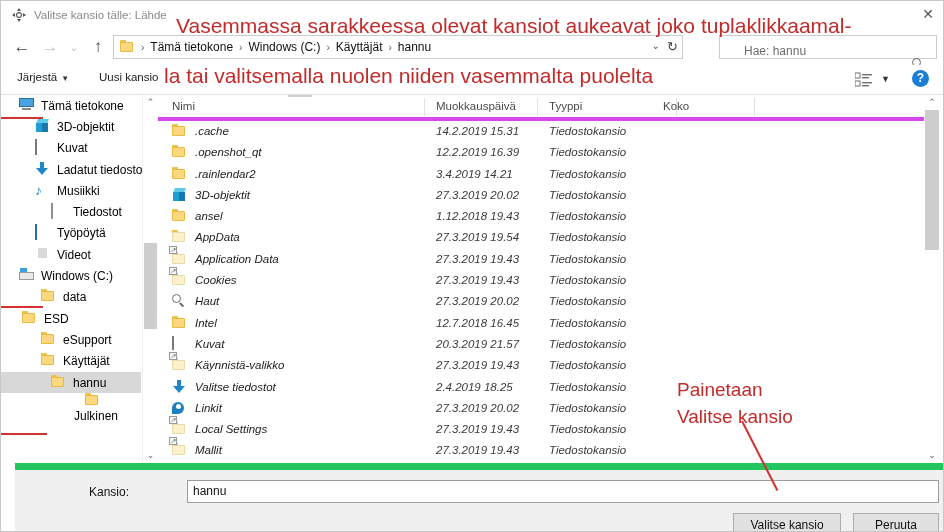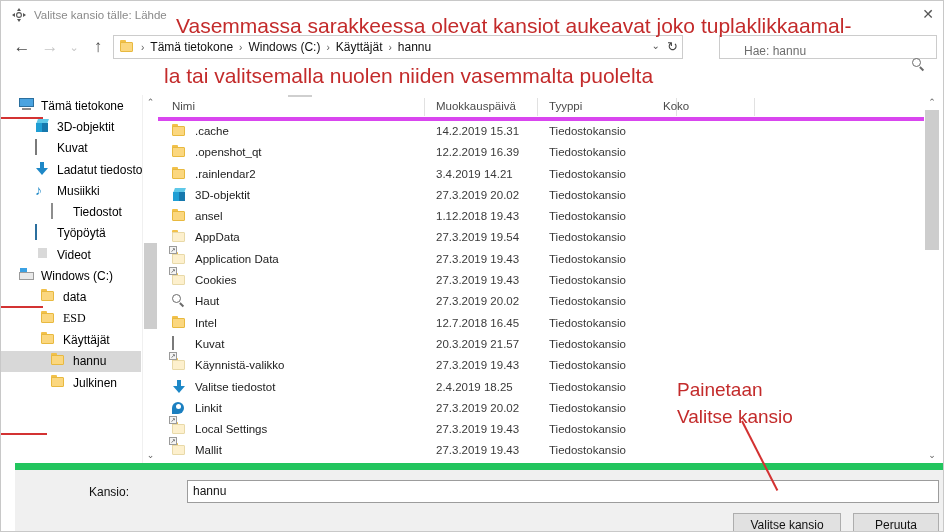--- a/index.html
+++ b/index.html
@@ -429,20 +429,21 @@
     position: absolute;
     left: 0; top: 26px;
     width: 766px;
   }
   .frow {
     position: relative;
     height: 21.3px;
     font-size: 11.5px;
     color: #1b1b1b;
     white-space: nowrap;
+    font-style: italic;
   }
   .frow .fico {
     position: absolute;
     left: 14px; top: 3px;
     width: 16px; height: 16px;
   }
   .frow .fname { position: absolute; left: 37px; top: 4px; }
   .frow .fdate { position: absolute; left: 278px; top: 4px; color: #3a3a3a; }
   .frow .ftype { position: absolute; left: 391px; top: 4px; color: #3a3a3a; }
   .frow .fsize { position: absolute; left: 530px; top: 4px; color: #3a3a3a; }
@@ -566,20 +567,38 @@
     </div>
 
     <div class="searchbox">
       <span class="sq">Hae: hannu</span>
       <span class="search-icon">
         <span class="search-glyph"><span class="ring"></span><span class="hand"></span></span>
       </span>
     </div>
   </div>
 
+  <div class="cmdbar">
+    <div class="cmd-item cmd-sort">
+      <span>Järjestä</span><span class="caret">▼</span>
+    </div>
+    <div class="cmd-item cmd-new">Uusi kansio</div>
+    <div class="view-icon">
+      <svg width="18" height="16" viewBox="0 0 18 16">
+        <rect x="0" y="1" width="5" height="5" fill="none" stroke="#6f6f6f" stroke-width="1"></rect>
+        <rect x="0" y="9" width="5" height="5" fill="none" stroke="#6f6f6f" stroke-width="1"></rect>
+        <rect x="7" y="2" width="10" height="1.4" fill="#6f6f6f"></rect>
+        <rect x="7" y="5" width="7" height="1.4" fill="#6f6f6f"></rect>
+        <rect x="7" y="10" width="10" height="1.4" fill="#6f6f6f"></rect>
+        <rect x="7" y="13" width="7" height="1.4" fill="#6f6f6f"></rect>
+      </svg>
+    </div>
+    <div class="view-caret">▼</div>
+    <div class="help-icon">?</div>
+  </div>
 
   <div class="tree-pane">
     <div class="tree" id="tree-root">
         <div class="tree-row" style="padding-left: 18px;">
           <span class="tree-ico"><span class="pc-ico"><span class="scr"></span><span class="base"></span></span></span>
           <span>Tämä tietokone</span>
         </div>
         <div class="tree-row" style="padding-left: 34px;">
           <span class="tree-ico"><span class="cube-ico"><span class="t"></span><span class="l"></span><span class="r"></span></span></span>
           <span>3D-objektit</span>
@@ -609,33 +628,37 @@
           <span>Videot</span>
         </div>
         <div class="tree-row" style="padding-left: 18px;">
           <span class="tree-ico"><span class="drive-ico"><span class="win"></span><span class="bx"></span></span></span>
           <span>Windows (C:)</span>
         </div>
         <div class="tree-row" style="padding-left: 40px;">
           <span class="tree-ico"><span class="folder"><span class="tab"></span><span class="body"></span></span></span>
           <span>data</span>
         </div>
-        <div class="tree-row" style="padding-left: 40px; font-family: Liberation Serif, serif;">
+        <div class="tree-row" style="padding-left: 21px;">
           <span class="tree-ico"><span class="folder"><span class="tab"></span><span class="body"></span></span></span>
           <span>ESD</span>
+        </div>
+        <div class="tree-row" style="padding-left: 40px;">
+          <span class="tree-ico"><span class="folder"><span class="tab"></span><span class="body"></span></span></span>
+          <span>eSupport</span>
         </div>
         <div class="tree-row" style="padding-left: 40px;">
           <span class="tree-ico"><span class="folder"><span class="tab"></span><span class="body"></span></span></span>
           <span>Käyttäjät</span>
         </div>
         <div class="tree-row sel" style="padding-left: 50px;">
           <span class="tree-ico"><span class="folder"><span class="tab"></span><span class="body"></span></span></span>
           <span>hannu</span>
         </div>
-        <div class="tree-row" style="padding-left: 50px;">
+        <div class="tree-row" style="padding-left: 50px; flex-direction: column;">
           <span class="tree-ico"><span class="folder"><span class="tab"></span><span class="body"></span></span></span>
           <span>Julkinen</span>
         </div>
       </div>
   </div>
   <div class="tree-scroll">
     <div class="sb-arrow" style="top:0">⌃</div>
     <div class="sb-thumb" style="top:148px;height:86px"></div>
     <div class="sb-arrow" style="top:353px">⌄</div>
   </div>

